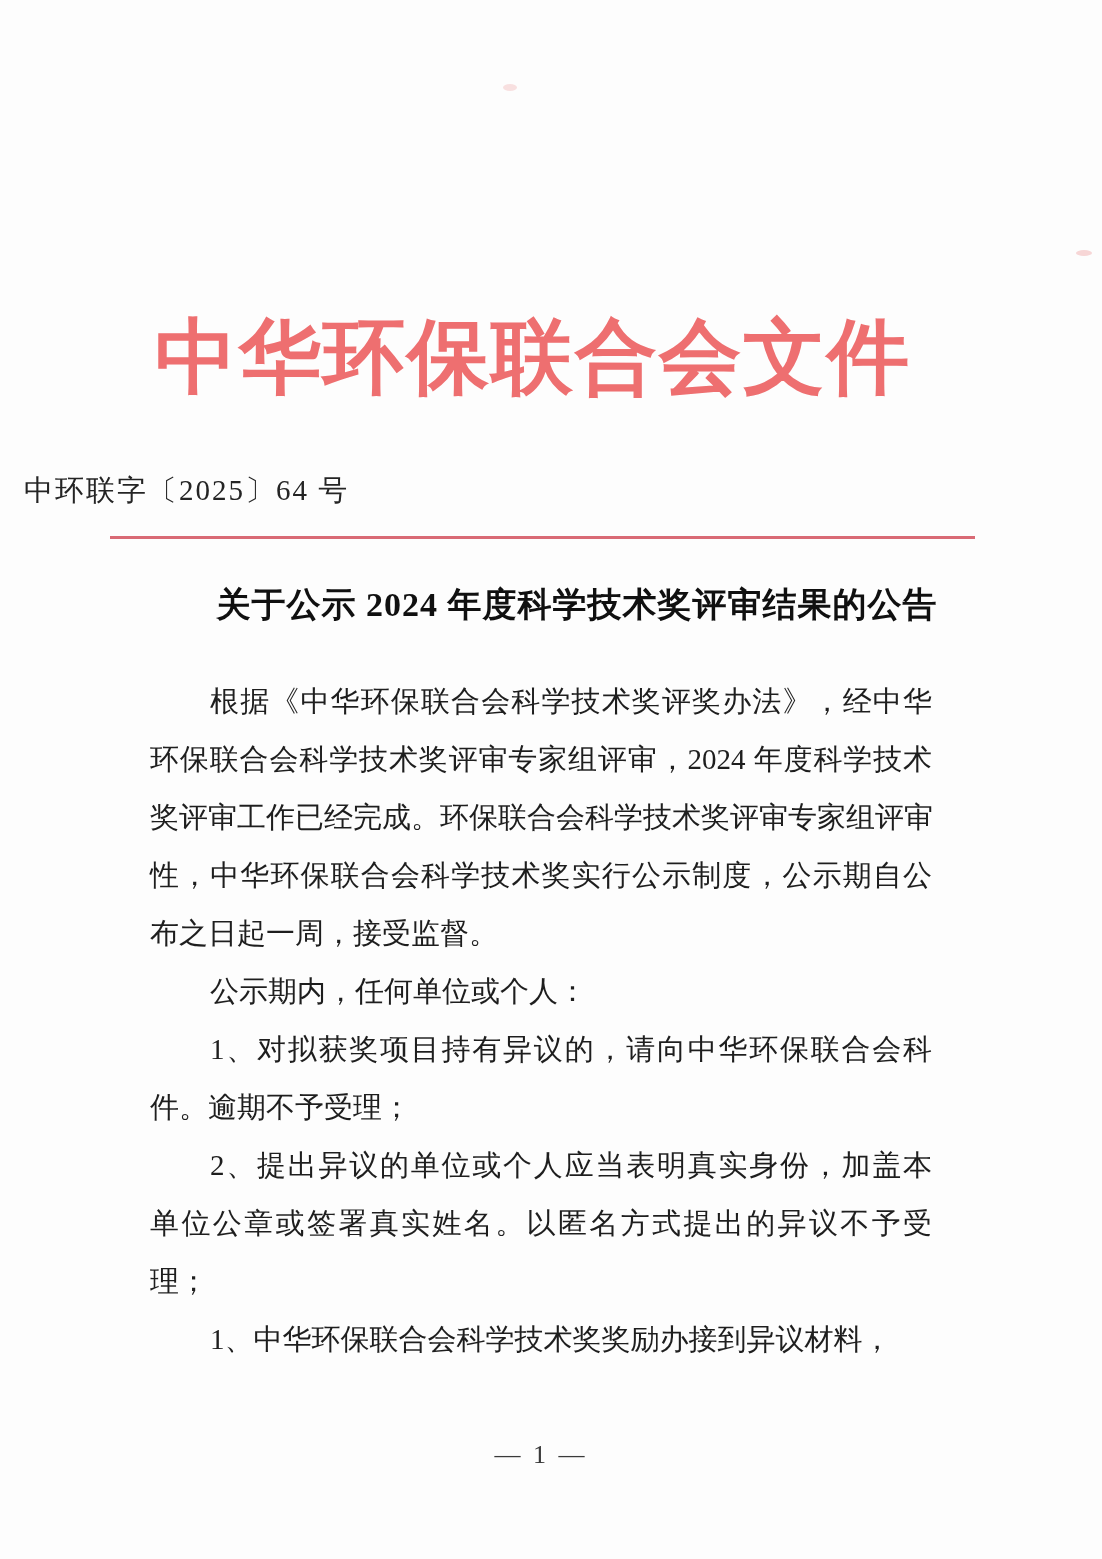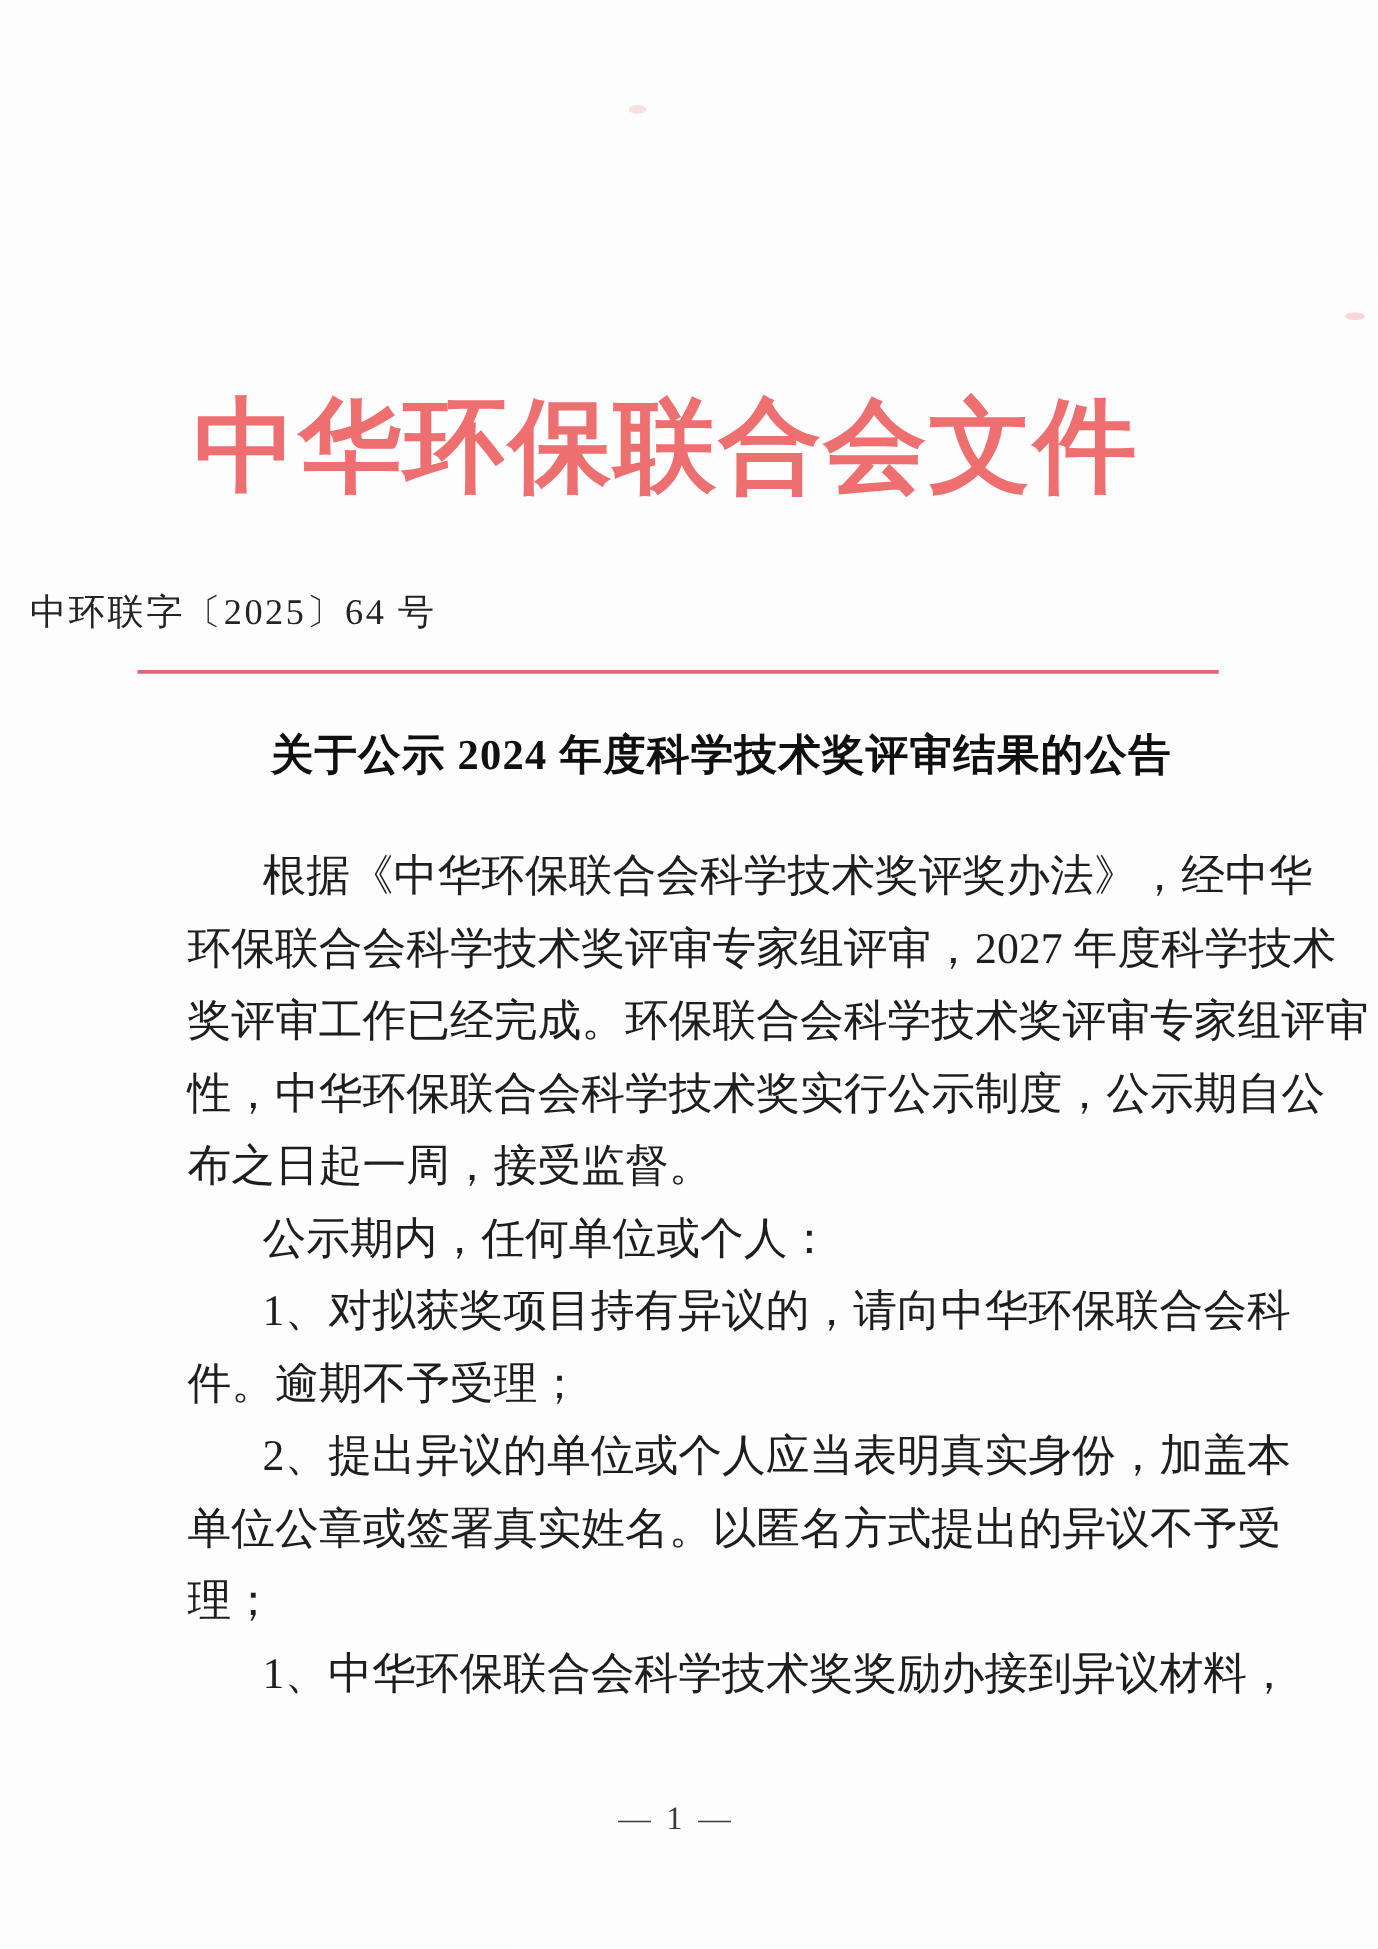--- a/index.html
+++ b/index.html
@@ -68,21 +68,21 @@
     letter-spacing: 1px;
     white-space: nowrap;
     margin-left: 35px;
   }
   
   .body-block {
     position: absolute;
     top: 672px;
     left: 150px;
     width: 782px;
-    font-size: 35px;
+    font-size: 29px;
     color: #1e1e1e;
   }
   .line {
     height: 58px;
     line-height: 58px;
     white-space: nowrap;
     text-align: justify;
     text-align-last: justify;
     overflow: visible;
   }
@@ -130,21 +130,21 @@
   <div class="letterhead">中华环保联合会文件</div>
 
   <div class="doc-number">中环联字〔2025〕64 号</div>
 
   <div class="red-rule"></div>
 
   <div class="announcement-title">关于公示 2024 年度科学技术奖评审结果的公告</div>
 
   <div class="body-block">
     <div class="line first">根据《中华环保联合会科学技术奖评奖办法》，经中华</div>
-    <div class="line">环保联合会科学技术奖评审专家组评审，2027 年度科学技术</div>
+    <div class="line">环保联合会科学技术奖评审专家组评审，2024 年度科学技术</div>
     <div class="line">奖评审工作已经完成。环保联合会科学技术奖评审专家组评审</div>
     <div class="line">性，中华环保联合会科学技术奖实行公示制度，公示期自公</div>
     <div class="line end">布之日起一周，接受监督。</div>
 
     <div class="line first end">公示期内，任何单位或个人：</div>
 
     <div class="line first">1、对拟获奖项目持有异议的，请向中华环保联合会科</div>
     <div class="line end">件。逾期不予受理；</div>
 
     <div class="line first">2、提出异议的单位或个人应当表明真实身份，加盖本</div>

